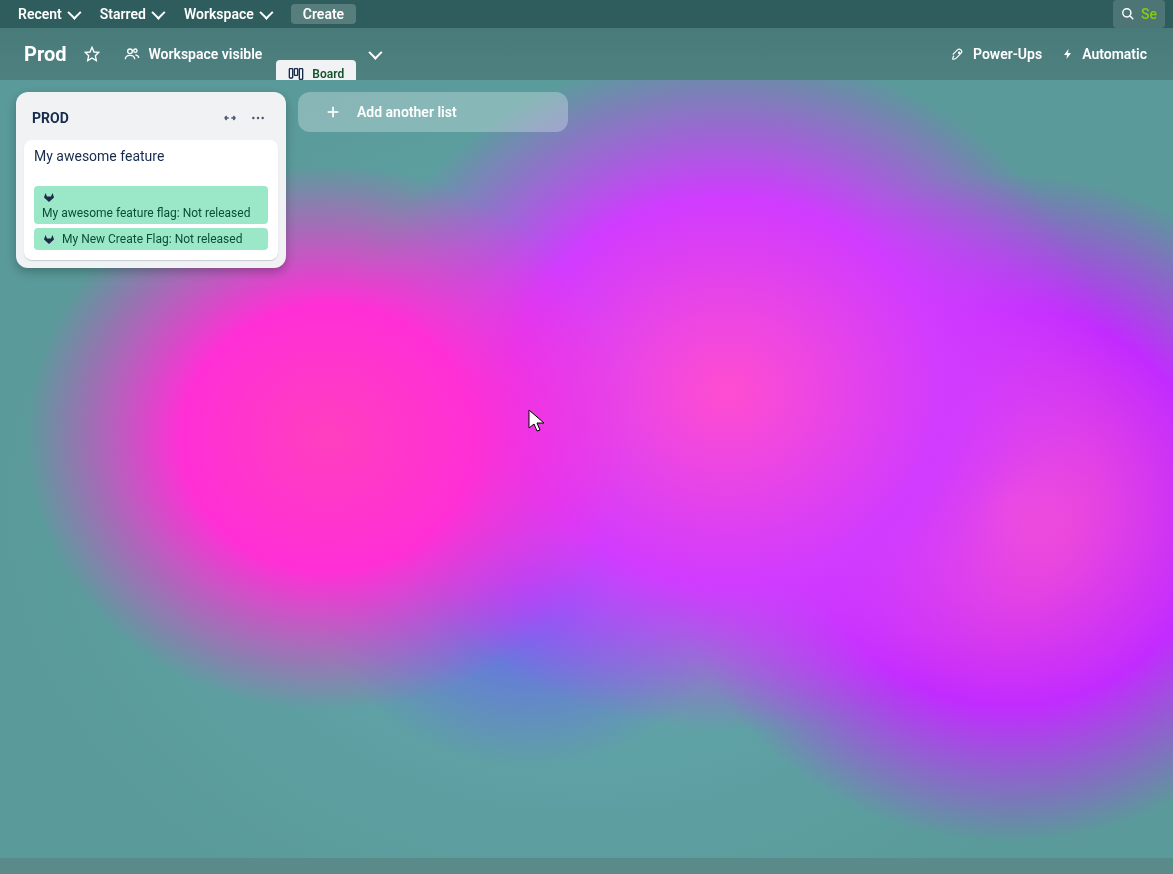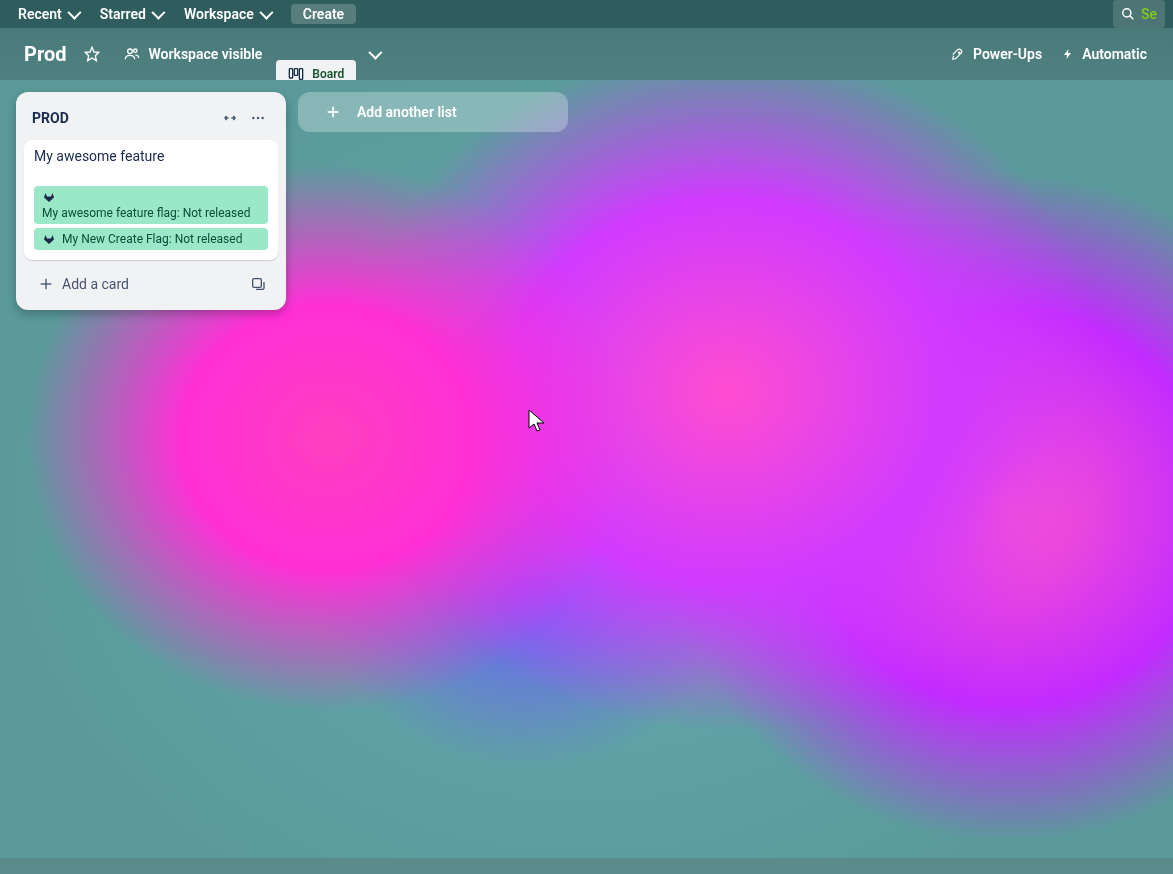--- a/index.html
+++ b/index.html
@@ -283,35 +283,20 @@
             <span class="badge-icon">
               <svg width="12" height="12" viewBox="0 0 24 24" fill="#1e2a4a">
                   <path d="M12 22 2 13l3-9 3 7h8l3-7 3 9-10 9z"></path>
                 </svg>
             </span>
             <span>My New Create Flag: Not released</span>
           </div>
         </div>
       </div>
 
-      <div class="list-footer">
-        <div class="add-card-btn">
-          <svg width="16" height="16" viewBox="0 0 24 24" fill="none" stroke="#44546f" stroke-width="2">
-            <line x1="12" y1="4" x2="12" y2="20"></line>
-              <line x1="4" y1="12" x2="20" y2="12"></line>
-          </svg>
-          <span>Add a card</span>
-        </div>
-        <div class="template-btn">
-          <svg width="16" height="16" viewBox="0 0 24 24" fill="none" stroke="#44546f" stroke-width="2">
-            <rect x="4" y="4" width="13" height="13" rx="2"></rect>
-              <path d="M9 20h10a2 2 0 0 0 2-2V9"></path>
-          </svg>
-        </div>
-      </div>
     </div>
 
     <div class="add-list">
       <svg width="16" height="16" viewBox="0 0 24 24" fill="none" stroke="#fff" stroke-width="2.5">
         <line x1="12" y1="4" x2="12" y2="20"></line>
           <line x1="4" y1="12" x2="20" y2="12"></line>
       </svg>
       <span>Add another list</span>
     </div>
 

